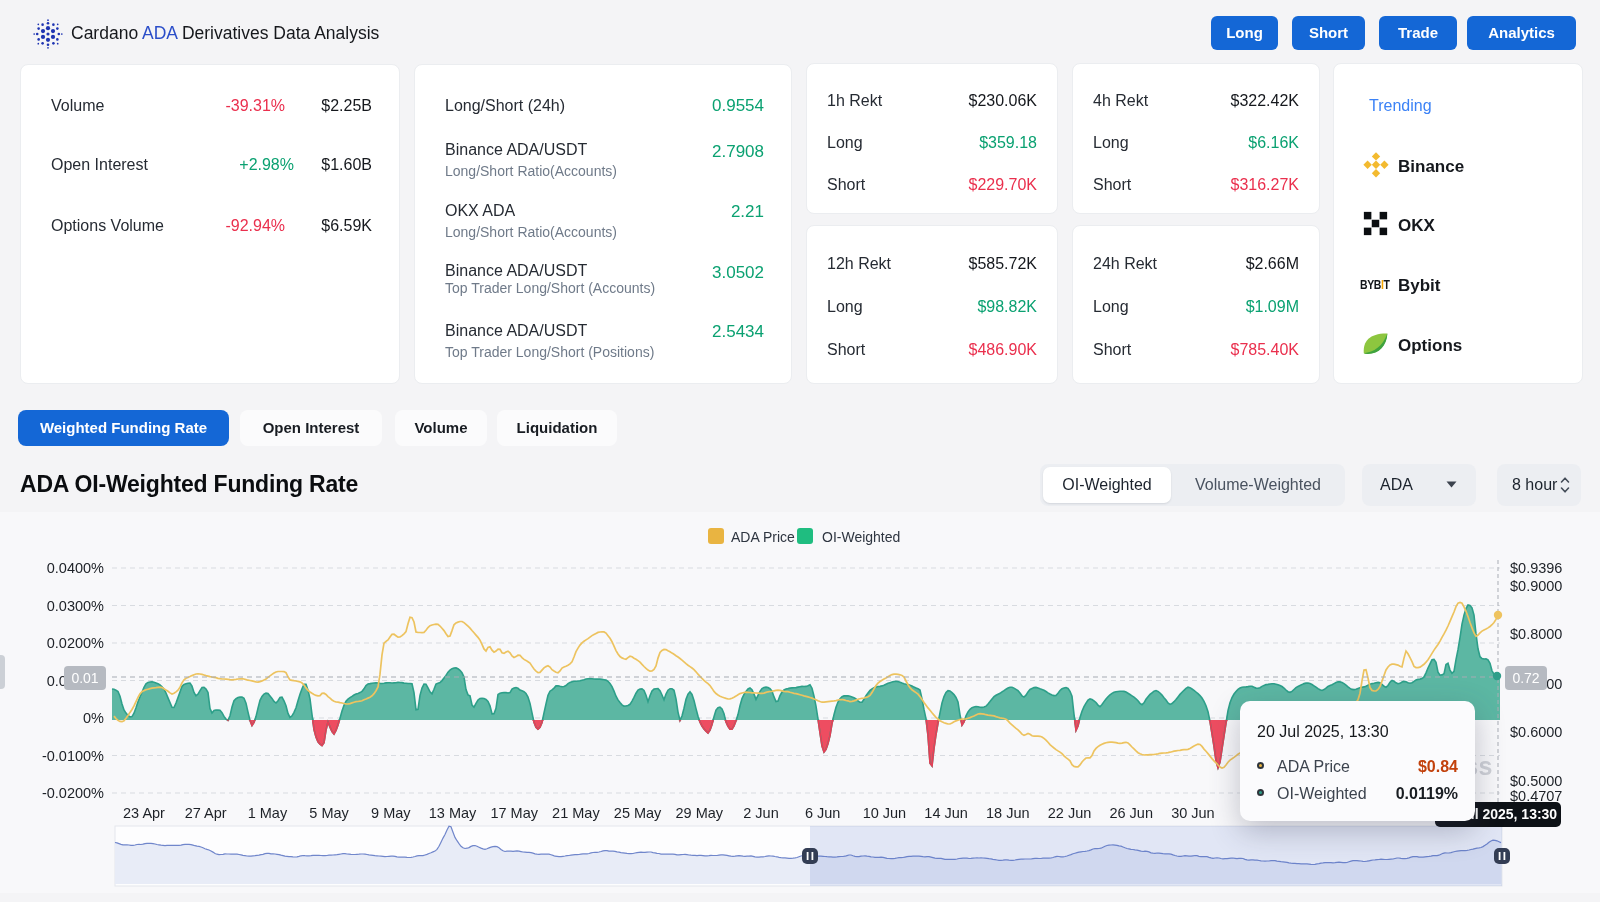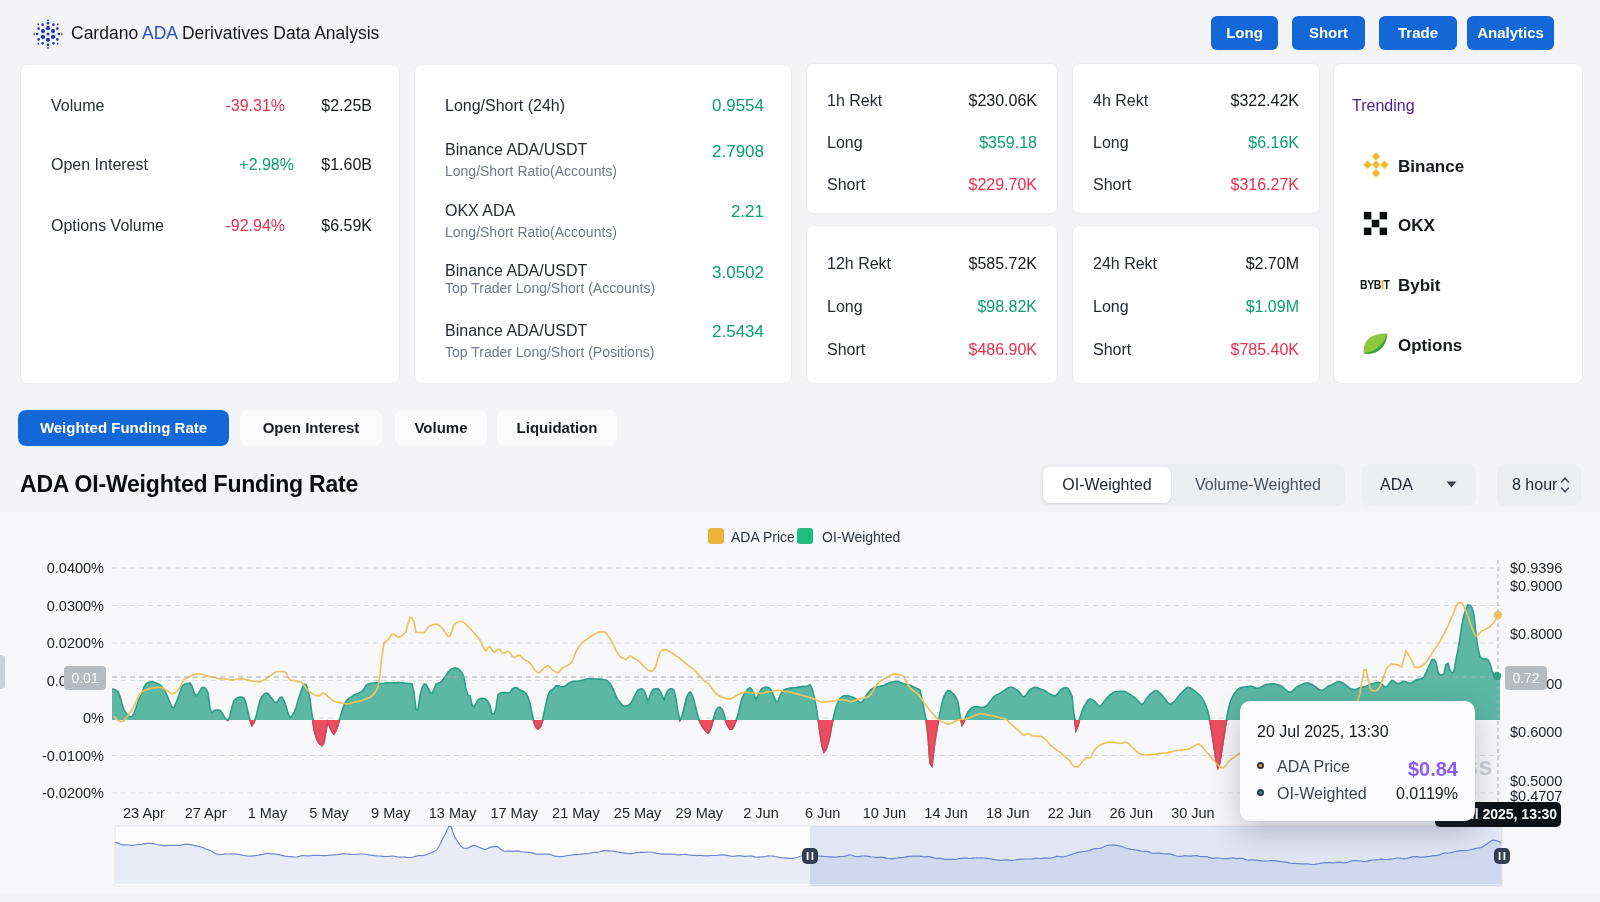--- a/index.html
+++ b/index.html
@@ -51,21 +51,21 @@
       <circle cx="24.7" cy="24.7" r="0.85"></circle>
 <circle cx="5.3" cy="24.7" r="0.85"></circle>
       <circle cx="5.3" cy="5.3" r="0.85"></circle>
 </g>
   </svg>
 <div class="abs" style="left:71px;top:23px;font-size:17.5px;color:#16181c;">Cardano <span style="color:#2b4ec9">ADA</span> Derivatives Data Analysis</div>
 
 <div class="btn" style="left:1211px;width:67px;">Long</div>
 <div class="btn" style="left:1292px;width:73px;">Short</div>
 <div class="btn" style="left:1379px;width:78px;">Trade</div>
-<div class="btn" style="left:1467px;width:87px;">Analytics</div>
+<div class="btn" style="left:1467px;width:109px;">Analytics</div>
 
 <div class="card" style="left:20px;top:64px;width:380px;height:320px;">
 <div class="row" style="top:29px"><span class="lbl">Volume</span><span class="abs red" style="right:87px">-39.31%</span><span class="rv val">$2.25B</span></div>
 <div class="row" style="top:88px"><span class="lbl">Open Interest</span><span class="abs grn" style="right:78px">+2.98%</span><span class="rv val">$1.60B</span></div>
 <div class="row" style="top:149px"><span class="lbl">Options Volume</span><span class="abs red" style="right:87px">-92.94%</span><span class="rv val">$6.59K</span></div>
 </div>
 
 <div class="card" style="left:414px;top:64px;width:378px;height:320px;">
 <div class="row" style="top:29px"><span class="lbl">Long/Short (24h)</span><span class="rv grn" style="font-size:17px">0.9554</span></div>
 <div class="abs" style="left:30px;top:76px">
@@ -99,27 +99,27 @@
 <div class="rowk" style="top:25px"><span class="lbl">4h Rekt</span><span class="rv val">$322.42K</span></div>
 <div class="rowk" style="top:67px"><span class="lbl">Long</span><span class="rv grn">$6.16K</span></div>
 <div class="rowk" style="top:109px"><span class="lbl">Short</span><span class="rv red">$316.27K</span></div>
 </div>
 <div class="card" style="left:806px;top:225px;width:252px;height:159px;">
 <div class="rowk" style="top:26px"><span class="lbl">12h Rekt</span><span class="rv val">$585.72K</span></div>
 <div class="rowk" style="top:69px"><span class="lbl">Long</span><span class="rv grn">$98.82K</span></div>
 <div class="rowk" style="top:112px"><span class="lbl">Short</span><span class="rv red">$486.90K</span></div>
 </div>
 <div class="card" style="left:1072px;top:225px;width:248px;height:159px;">
-<div class="rowk" style="top:26px"><span class="lbl">24h Rekt</span><span class="rv val">$2.70M</span></div>
+<div class="rowk" style="top:26px"><span class="lbl">24h Rekt</span><span class="rv val">$2.66M</span></div>
 <div class="rowk" style="top:69px"><span class="lbl">Long</span><span class="rv grn">$1.09M</span></div>
 <div class="rowk" style="top:112px"><span class="lbl">Short</span><span class="rv red">$785.40K</span></div>
 </div>
 
 <div class="card" style="left:1333px;top:63px;width:250px;height:321px;">
-<div class="abs" style="left:18px;top:33px;color:#4c1d95;font-size:16px;">Trending</div>
+<div class="abs" style="left:35px;top:33px;color:#3b82f6;font-size:16px;">Trending</div>
 <div class="abs" style="left:27px;top:86px;width:30px;height:30px;">
 <svg width="30" height="30" viewBox="0 0 30 30">
         <g fill="#f3ba2f">
 <path d="M15 2.2 L19.2 6.4 L15 10.6 L10.8 6.4 Z"></path>
 <path d="M6.6 10.6 L10.8 14.8 L6.6 19 L2.4 14.8 Z"></path>
 <path d="M15 10.6 L19.2 14.8 L15 19 L10.8 14.8 Z"></path>
 <path d="M23.4 10.6 L27.6 14.8 L23.4 19 L19.2 14.8 Z"></path>
 <path d="M15 19 L19.2 23.2 L15 27.4 L10.8 23.2 Z"></path>
 </g>
       </svg></div>
@@ -256,20 +256,20 @@
 </g>
 </svg>
 
 <div class="abs" style="left:1435px;top:802px;width:126px;height:25px;background:#0d1116;border-radius:5px;color:#fff;font-size:14px;font-weight:bold;text-align:center;line-height:25px;white-space:nowrap;">20 Jul 2025, 13:30</div>
 
 <div class="abs" style="left:1240px;top:701px;width:235px;height:120px;background:#fbfbfd;border-radius:10px;box-shadow:0 10px 30px rgba(55,60,85,.30);">
 <div class="abs" style="left:17px;top:22px;font-size:16px;color:#15181c;">20 Jul 2025, 13:30</div>
 <div class="abs" style="left:17px;top:57px;width:201px;height:20px;">
 <span class="abs" style="left:0;top:4px;width:7px;height:7px;border:2.5px solid #2e343b;border-radius:50%;background:#e9b441;"></span>
 <span class="abs" style="left:20px;top:0;font-size:16px;color:#3c434e;">ADA Price</span>
-<span class="abs" style="right:0;top:0;font-size:20px;font-weight:bold;color:#8b5cf6;">$0.84</span>
+<span class="abs" style="right:0;top:0;font-size:16px;font-weight:bold;color:#c2410c;">$0.84</span>
 </div>
 <div class="abs" style="left:17px;top:84px;width:201px;height:20px;">
 <span class="abs" style="left:0;top:4px;width:7px;height:7px;border:2.5px solid #2e343b;border-radius:50%;background:#2f9e89;"></span>
 <span class="abs" style="left:20px;top:0;font-size:16px;color:#3c434e;">OI-Weighted</span>
-<span class="abs" style="right:0;top:0;font-size:16px;font-weight:normal;color:#191d22;">0.0119%</span>
+<span class="abs" style="right:0;top:0;font-size:16px;font-weight:bold;color:#191d22;">0.0119%</span>
 </div>
 </div>
 
 </body></html>

